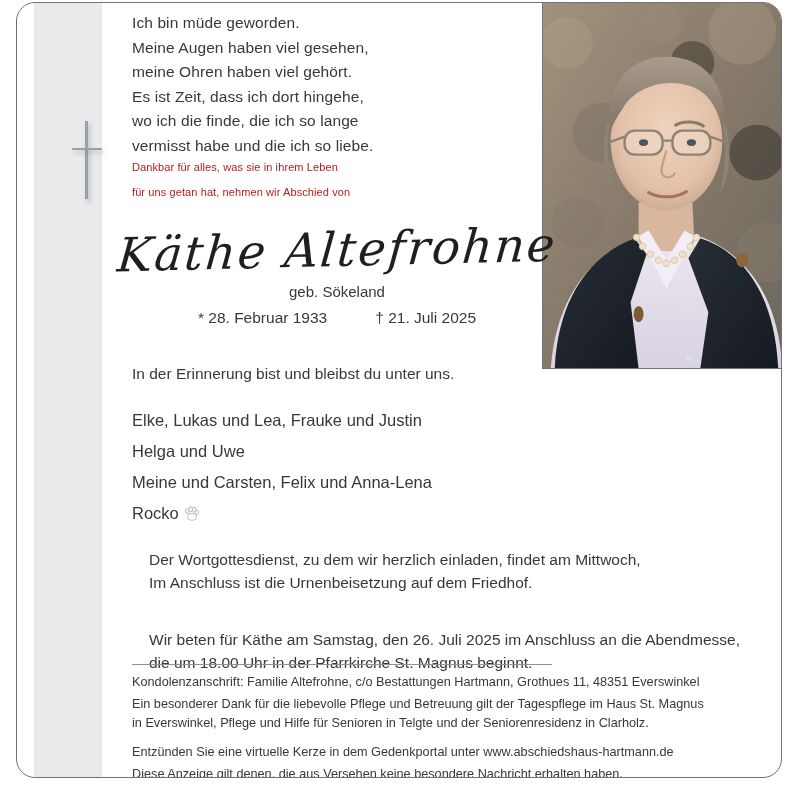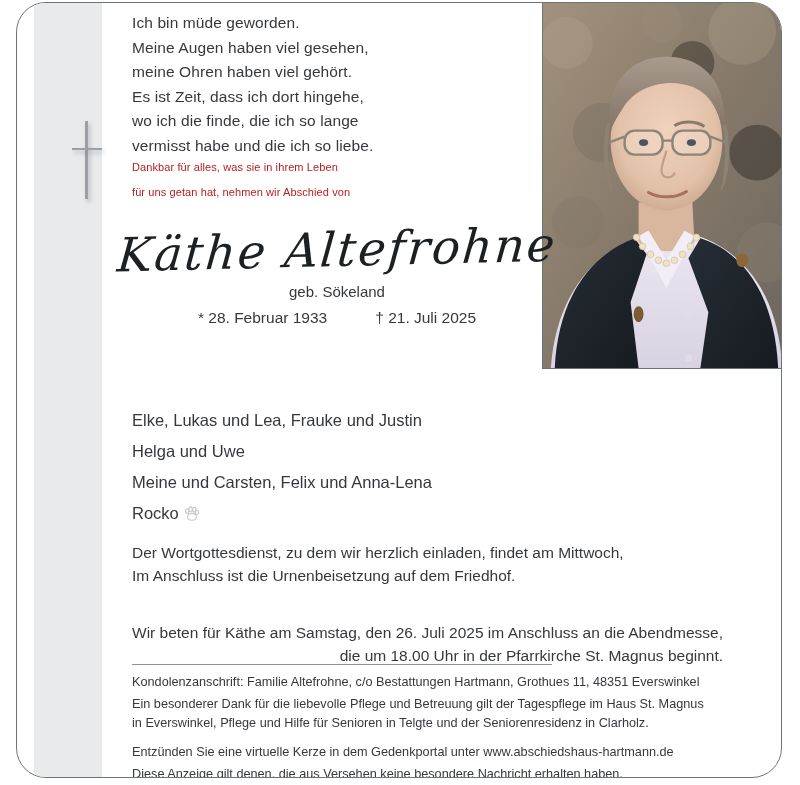--- a/index.html
+++ b/index.html
@@ -15,21 +15,21 @@
   }
 
   #card {
     position: absolute;
     left: 16px;
     top: 2px;
     width: 766px;
     height: 776px;
     box-sizing: border-box;
     border: 1px solid #6d7478;
-    border-radius: 30px;
+    border-radius: 19px;
     background: #ffffff;
     overflow: hidden;
   }
 
   
   #margin-band {
     position: absolute;
     left: 17px;
     top: 0;
     width: 68px;
@@ -153,27 +153,28 @@
     color: #35383c;
   }
   .paw-icon {
     display: inline-block;
     vertical-align: -3px;
     margin-left: 4px;
   }
 
   .service {
     position: absolute;
-    left: 15px;
+    left: 32px;
     font-size: 15.5px;
     line-height: 22.5px;
     color: #35383c;
+    margin-top: 7px;
   }
   #service-primary { top: 539px; }
-  #service-secondary { top: 619px; text-align: right; }
+  #service-secondary { top: 619px; }
 
   #divider {
     position: absolute;
     left: 15px;
     top: 661px;
     width: 420px;
     height: 1px;
     background: #8d9398;
   }
 
@@ -319,20 +320,21 @@
     </div>
 
     <div id="name-block">
       <div id="deceased-name">Käthe Altefrohne</div>
       <div id="maiden-name">geb. Sökeland</div>
       <div id="dates">
         <span class="birth">* 28. Februar 1933</span><span class="death">† 21. Juli 2025</span>
       </div>
     </div>
 
+    <div class="memory-line">In der Erinnerung bist und bleibst du unter uns.</div>
 
     <div id="survivors">
       <div>Elke, Lukas und Lea, Frauke und Justin</div>
       <div>Helga und Uwe</div>
       <div>Meine und Carsten, Felix und Anna-Lena</div>
       <div><span>Rocko</span><span class="paw-icon"><svg width="17" height="16" viewBox="0 0 17 16" fill="none" stroke="#c3c6ca" stroke-width="1.1">
               <ellipse cx="4.2" cy="5.1" rx="1.7" ry="2.3"></ellipse>
               <ellipse cx="7.6" cy="3.3" rx="1.7" ry="2.4"></ellipse>
               <ellipse cx="11.2" cy="3.7" rx="1.7" ry="2.3"></ellipse>
               <ellipse cx="14" cy="6.3" rx="1.6" ry="2.1"></ellipse>

